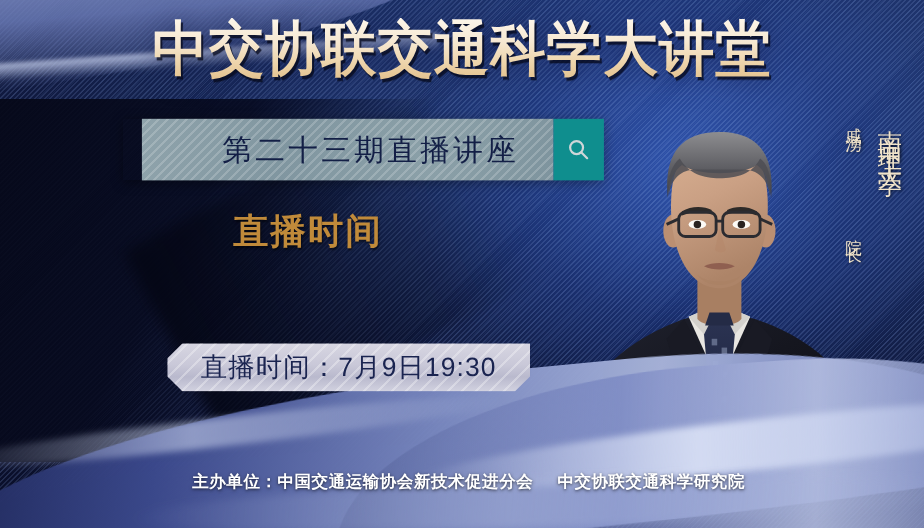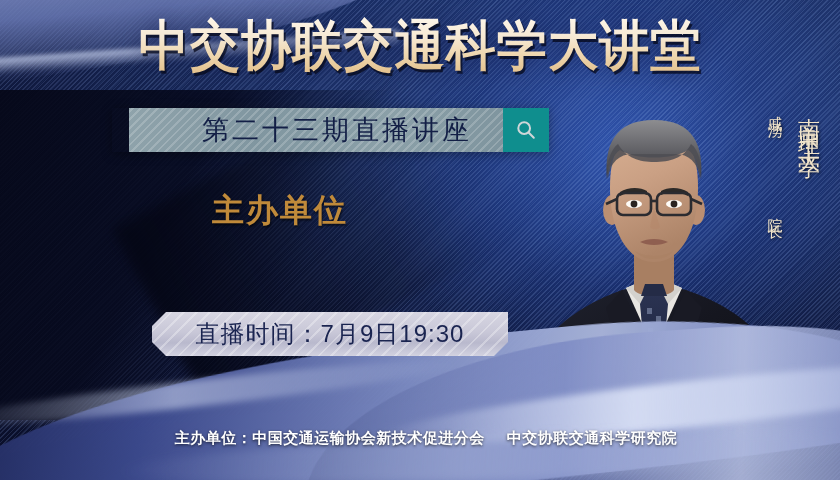--- a/index.html
+++ b/index.html
@@ -124,21 +124,21 @@
     background:linear-gradient(180deg,#fdf6ea 0%,#f6e8d2 38%,#eed6ae 68%,#e2c08c 100%);
     -webkit-background-clip:text;background-clip:text;color:transparent;
     -webkit-text-fill-color:transparent;
     filter:drop-shadow(2px 3px 0 rgba(6,8,26,.75)) drop-shadow(0 0 12px rgba(20,30,80,.6));
     transform:scaleX(.93);
     white-space:nowrap;
   }
 
   
   .subbar{
-    position:absolute;left:112px;top:108px;width:420px;height:44px;
+    position:absolute;left:112px;top:108px;width:420px;height:56px;
     display:flex;align-items:stretch;
     box-shadow:0 2px 10px rgba(0,0,0,.35);
     padding-left:17px;
   }
   .subbar-fill{
     flex:1;position:relative;
     background:linear-gradient(100deg,#8fa3ab 0%,#8096a0 35%,#8ba0a8 70%,#7e949e 100%);
     display:flex;align-items:center;justify-content:center;
     overflow:hidden;
   }
@@ -161,21 +161,21 @@
   
   .lecture{
     position:absolute;left:40px;top:188px;width:480px;text-align:center;
     color:#c08a3a;font-size:32px;line-height:44px;font-weight:700;letter-spacing:2px;
     text-shadow:1px 2px 2px rgba(0,0,0,.55);
   }
   .lecture .l2{display:block;}
 
   
   .timebadge{
-    position:absolute;left:152px;top:312px;width:356px;height:44px;
+    position:absolute;left:152px;top:312px;width:330px;height:44px;
     display:flex;align-items:center;justify-content:center;
     background:linear-gradient(180deg,#d7d6e2 0%,#c9c8d8 45%,#b9b9cd 70%,#d2d2e0 100%);
     clip-path:polygon(14px 0, 100% 0, 100% calc(100% - 14px), calc(100% - 14px) 100%, 14px 100%, 0 calc(100% - 14px), 0 14px);
     box-shadow:0 3px 12px rgba(0,0,0,.45);
     position:absolute;
   }
   .timebadge:before{
     content:"";position:absolute;inset:0;
     background-image:repeating-linear-gradient(-45deg,
       rgba(255,255,255,0) 0 7px, rgba(255,255,255,.30) 7px 9px);
@@ -324,21 +324,21 @@
     </div>
     <div class="subbar-search">
       <svg class="mag" viewBox="0 0 24 24" fill="none" stroke="#cfd6d8" stroke-width="2.2" stroke-linecap="round">
         <circle cx="10" cy="10" r="6.4"></circle>
         <path d="M14.8 14.8 L20.5 20.5"></path>
       </svg>
     </div>
   </div>
 
   <div class="lecture">
-    <span class="l2">主办单位</span>
+    <span class="l2">直播时间</span>
   </div>
 
   <div class="timebadge">
     <span class="timebadge-text">直播时间：7月9日19:30</span>
   </div>
 
   <div class="vtext vt-univ">南京理工大学</div>
   <div class="vtext vt-name">戚湧</div>
   <div class="vtext vt-role">院长</div>
 

